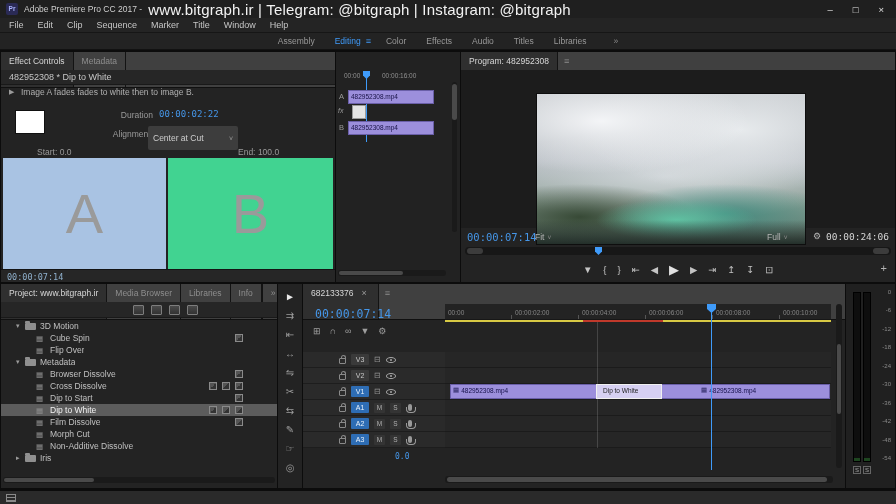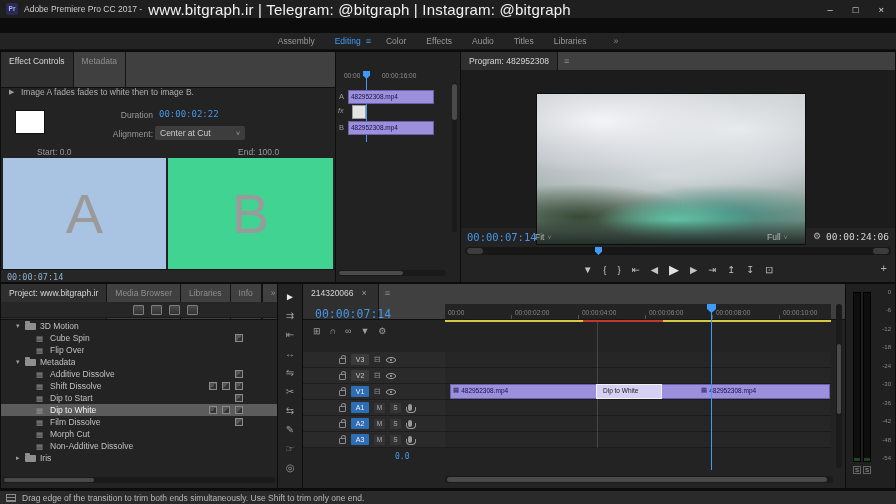--- a/index.html
+++ b/index.html
@@ -34,21 +34,21 @@
   .tab-close{font-size:9px;color:#9a9a9a;line-height:18px;padding:0 3px}
 
   
   #ec{left:1px;top:52px;width:334px;height:230px}
   .ec-title-row{position:absolute;left:0;top:18px;width:100%;height:15px;line-height:15px;padding-left:8px;font-size:9px;color:#c6c6c6;border-bottom:1px solid #191919;background:#262626}
   .ec-play{position:absolute;left:8px;top:36px;font-size:7px;color:#9a9a9a}
   .ec-desc{position:absolute;left:20px;top:35px;font-size:8.5px;color:#b0b0b0;white-space:nowrap}
   .ec-swatch{position:absolute;left:14px;top:58px;width:30px;height:24px;background:#ffffff;border:1px solid #111}
   .ec-label{position:absolute;left:40px;width:112px;text-align:right;font-size:8.5px;color:#9a9a9a;white-space:nowrap}
   .ec-value{position:absolute;left:158px;font-size:9px;color:#4596e8}
-  .ec-select{position:absolute;left:154px;top:74px;width:90px;height:14px;background:#3d3d3d;border-radius:2px;display:flex;align-items:center;justify-content:space-between;padding:2px 5px;font-size:8.5px;color:#cfcfcf}
+  .ec-select{position:absolute;left:147px;top:74px;width:90px;height:14px;background:#3d3d3d;border-radius:2px;display:flex;align-items:center;justify-content:space-between;padding:12px 5px;font-size:8.5px;color:#cfcfcf}
   .ec-select .caret{font-size:7px;color:#9a9a9a}
   .ec-startend{position:absolute;top:95px;font-size:8.5px;color:#9a9a9a;white-space:nowrap}
   .preview{position:absolute;top:106px;height:111px;display:flex;align-items:center;justify-content:center}
   #previewA{left:2px;width:163px;background:#a9c3e3}
   #previewB{left:167px;width:165px;background:#41d391}
   .big-letter{font-size:56px;color:#9a9a9a;line-height:1}
   .ec-bottom{position:absolute;left:0;top:217px;width:100%;height:13px;background:#262626;border-top:1px solid #141414}
   .ec-bottom span{position:absolute;left:6px;top:2px;font-size:8.5px;color:#8fb0cc}
 
   
@@ -165,40 +165,51 @@
     <span class="pr-icon">Pr</span>
     <span class="title-prefix">Adobe Premiere Pro CC 2017 -</span>
     <span class="title-main">www.bitgraph.ir    |    Telegram: @bitgraph    |    Instagram: @bitgraph</span>
     <span class="win-controls">
       <span class="win-btn">–</span>
       <span class="win-btn">□</span>
       <span class="win-btn">×</span>
     </span>
   </div>
 
+  <div class="menubar">
+      <div class="menu-item">File</div>
+      <div class="menu-item">Edit</div>
+      <div class="menu-item">Clip</div>
+      <div class="menu-item">Sequence</div>
+      <div class="menu-item">Marker</div>
+      <div class="menu-item">Title</div>
+      <div class="menu-item">Window</div>
+      <div class="menu-item">Help</div>
+    </div>
 
   <div class="workspacebar">
     <div class="ws-tabs">
         <div class="ws-tab">Assembly</div>
         <div class="ws-tab active">Editing</div>
         <div class="ws-menu">≡</div>
         <div class="ws-tab">Color</div>
         <div class="ws-tab">Effects</div>
         <div class="ws-tab">Audio</div>
         <div class="ws-tab">Titles</div>
         <div class="ws-tab">Libraries</div>
         <div class="ws-tab overflow">»</div>
       </div>
   </div>
 
   <div class="panel" id="ec">
     <div class="tabbar">
         <div class="tab active">Effect Controls</div>
         <div class="tab">Metadata</div>
       </div>
+    <div class="ec-title-row">482952308 * Dip to White</div>
     <span class="ec-play">▶</span>
     <span class="ec-desc">Image A fades fades to white then to image B.</span>
     <div class="ec-swatch"></div>
     <span class="ec-label" style="top:58px">Duration</span>
     <span class="ec-value mono" style="top:57px">00:00:02:22</span>
     <span class="ec-label" style="top:77px">Alignment:</span>
     <span class="ec-select">
       <span>Center at Cut</span>
       <span class="caret">˅</span>
     </span>
@@ -304,29 +315,29 @@
           <div class="tree-label">Flip Over</div>
         </div>
         <div class="tree-row" style="padding-left: 15px;">
           <div class="twirl">▾</div>
           <div class="folder-icon"></div>
           <div class="tree-label">Metadata</div>
         </div>
         <div class="tree-row" style="padding-left: 26px;">
           <div class="twirl"></div>
           <div class="transition-icon">▦</div>
-          <div class="tree-label">Additive Dissolve</div>
+          <div class="tree-label">Browser Dissolve</div>
           <div class="badges">
             <div class="badge"></div>
           </div>
         </div>
         <div class="tree-row" style="padding-left: 26px;">
           <div class="twirl"></div>
           <div class="transition-icon">▦</div>
-          <div class="tree-label">Shift Dissolve</div>
+          <div class="tree-label">Cross Dissolve</div>
           <div class="badges">
             <div class="badge"></div>
             <div class="badge"></div>
             <div class="badge"></div>
           </div>
         </div>
         <div class="tree-row" style="padding-left: 26px;">
           <div class="twirl"></div>
           <div class="transition-icon">▦</div>
           <div class="tree-label">Dip to Start</div>
@@ -382,21 +393,21 @@
       <div class="tool">✂</div>
       <div class="tool">⇆</div>
       <div class="tool">✎</div>
       <div class="tool">☞</div>
       <div class="tool">◎</div>
     </div>
 
   <div class="panel" id="tl">
     <div class="tabbar">
       <div class="tab active" style="display:flex;gap:5px">
-        <span>214320066</span>
+        <span>682133376</span>
         <span class="tab-close">×</span>
       </div>
       <span class="panel-menu">≡</span>
     </div>
     <span class="tl-tc mono">00:00:07:14</span>
     <div class="tl-toolbar">
         <div class="ttool">⊞</div>
         <div class="ttool">∩</div>
         <div class="ttool">∞</div>
         <div class="ttool">▼</div>
@@ -503,16 +514,15 @@
         <div class="mlabel" style="top: 129.111px;">-42</div>
         <div class="mlabel" style="top: 147.556px;">-48</div>
         <div class="mlabel" style="top: 166px;">-54</div>
       </div>
     <span class="solo" style="left:7px">S</span>
     <span class="solo" style="left:17px">S</span>
   </div>
 
   <div class="statusbar">
     <span class="status-icon"></span>
-    <span class="status-text">Drag edge of the transition to trim both ends simultaneously. Use Shift to trim only one end.</span>
   </div>
 
 </div>
 
 </body></html>

